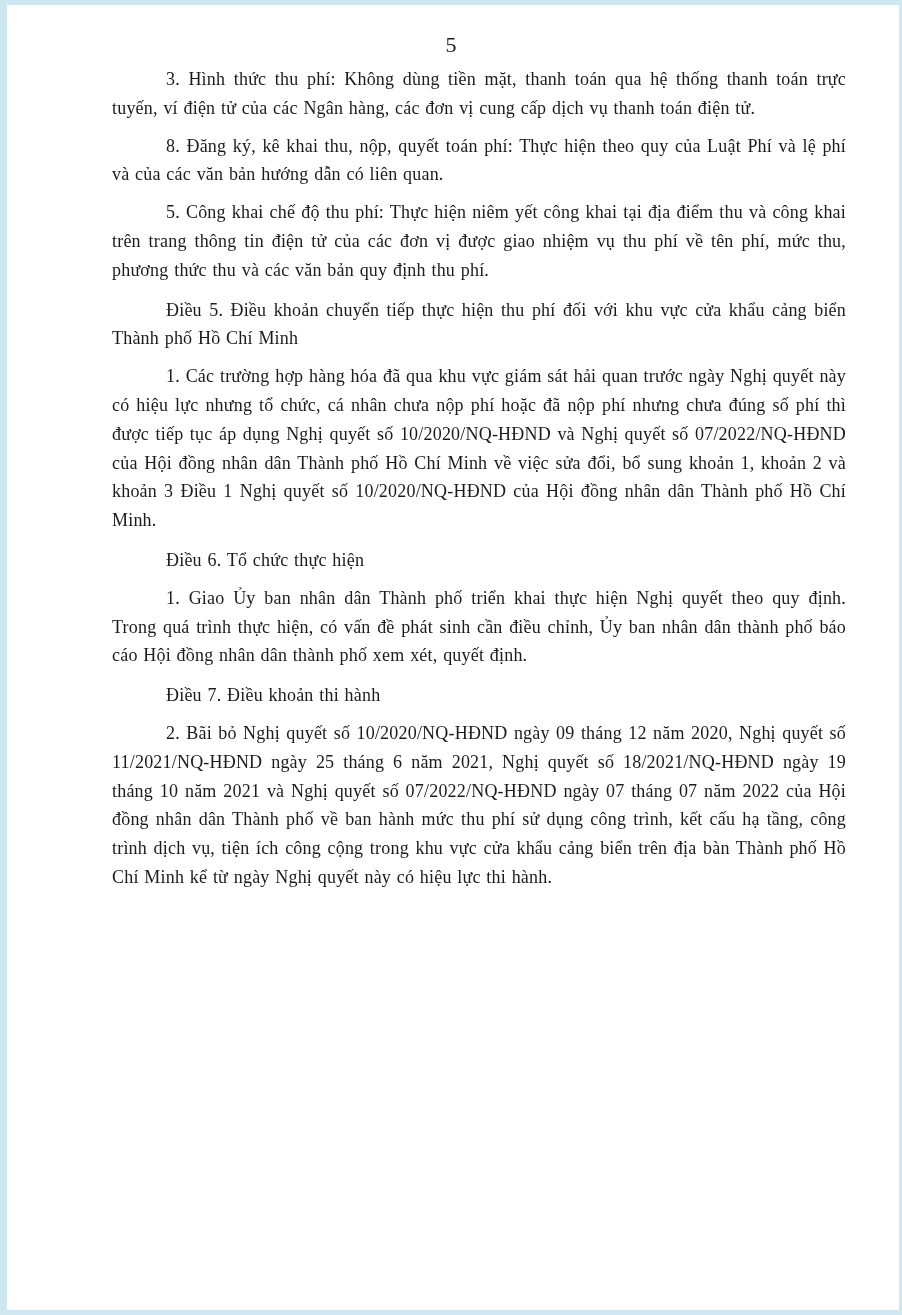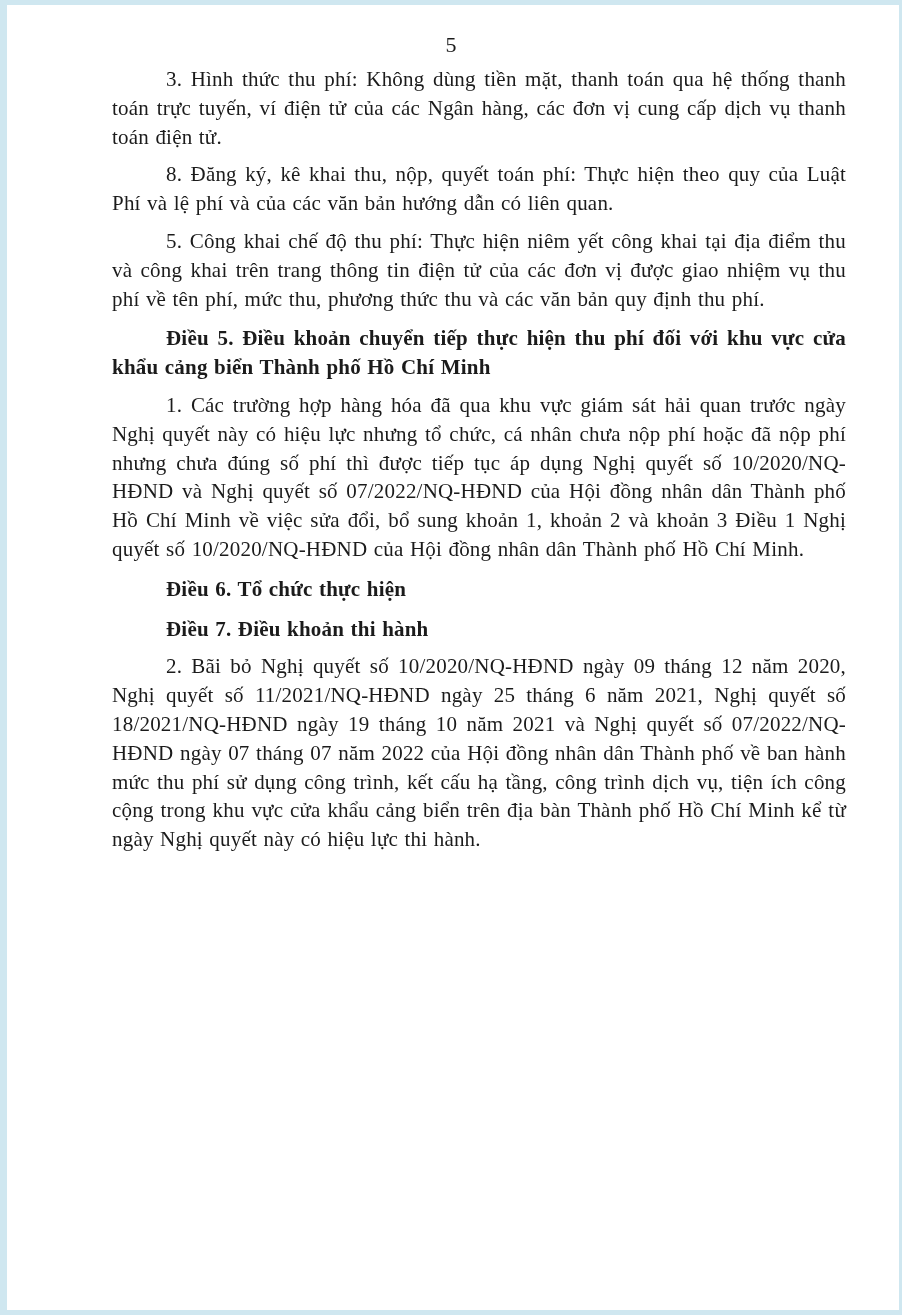--- a/index.html
+++ b/index.html
@@ -35,41 +35,42 @@
     line-height: 26px;
   }
   .doc-body {
     position: absolute;
     top: 56px;
     left: 112px;
     width: 734px;
   }
   .doc-body p {
     margin: 9px 0 0 0;
-    font-size: 21px;
+    font-size: 18px;
     line-height: 28.8px;
     text-align: justify;
     text-indent: 54px;
     letter-spacing: 0.2px;
     word-spacing: 1px;
   }
   .doc-body p.section-heading {
-    font-weight: bold;
+    font-weight: normal;
     margin-top: 11px;
   }
 </style>
 </head>
 <body>
 
 <div class="page-frame"></div>
 
 <div class="page-number">5</div>
 
 <div class="doc-body">
   <p class="body-paragraph">3. Hình thức thu phí: Không dùng tiền mặt, thanh toán qua hệ thống thanh toán trực tuyến, ví điện tử của các Ngân hàng, các đơn vị cung cấp dịch vụ thanh toán điện tử.</p>
   <p class="body-paragraph">8. Đăng ký, kê khai thu, nộp, quyết toán phí: Thực hiện theo quy của Luật Phí và lệ phí và của các văn bản hướng dẫn có liên quan.</p>
   <p class="body-paragraph">5. Công khai chế độ thu phí: Thực hiện niêm yết công khai tại địa điểm thu và công khai trên trang thông tin điện tử của các đơn vị được giao nhiệm vụ thu phí về tên phí, mức thu, phương thức thu và các văn bản quy định thu phí.</p>
   <p class="section-heading">Điều 5. Điều khoản chuyển tiếp thực hiện thu phí đối với khu vực cửa khẩu cảng biển Thành phố Hồ Chí Minh</p>
   <p class="body-paragraph">1. Các trường hợp hàng hóa đã qua khu vực giám sát hải quan trước ngày Nghị quyết này có hiệu lực nhưng tổ chức, cá nhân chưa nộp phí hoặc đã nộp phí nhưng chưa đúng số phí thì được tiếp tục áp dụng Nghị quyết số 10/2020/NQ-HĐND và Nghị quyết số 07/2022/NQ-HĐND của Hội đồng nhân dân Thành phố Hồ Chí Minh về việc sửa đổi, bổ sung khoản 1, khoản 2 và khoản 3 Điều 1 Nghị quyết số 10/2020/NQ-HĐND của Hội đồng nhân dân Thành phố Hồ Chí Minh.</p>
   <p class="section-heading">Điều 6. Tổ chức thực hiện</p>
+  <p class="body-paragraph">1. Giao Ủy ban nhân dân Thành phố triển khai thực hiện Nghị quyết theo quy định. Trong quá trình thực hiện, có vấn đề phát sinh cần điều chỉnh, Ủy ban nhân dân thành phố báo cáo Hội đồng nhân dân thành phố xem xét, quyết định.</p>
   <p class="section-heading">Điều 7. Điều khoản thi hành</p>
   <p class="body-paragraph">2. Bãi bỏ Nghị quyết số 10/2020/NQ-HĐND ngày 09 tháng 12 năm 2020, Nghị quyết số 11/2021/NQ-HĐND ngày 25 tháng 6 năm 2021, Nghị quyết số 18/2021/NQ-HĐND ngày 19 tháng 10 năm 2021 và Nghị quyết số 07/2022/NQ-HĐND ngày 07 tháng 07 năm 2022 của Hội đồng nhân dân Thành phố về ban hành mức thu phí sử dụng công trình, kết cấu hạ tầng, công trình dịch vụ, tiện ích công cộng trong khu vực cửa khẩu cảng biển trên địa bàn Thành phố Hồ Chí Minh kể từ ngày Nghị quyết này có hiệu lực thi hành.</p>
 </div>
 
 </body></html>

